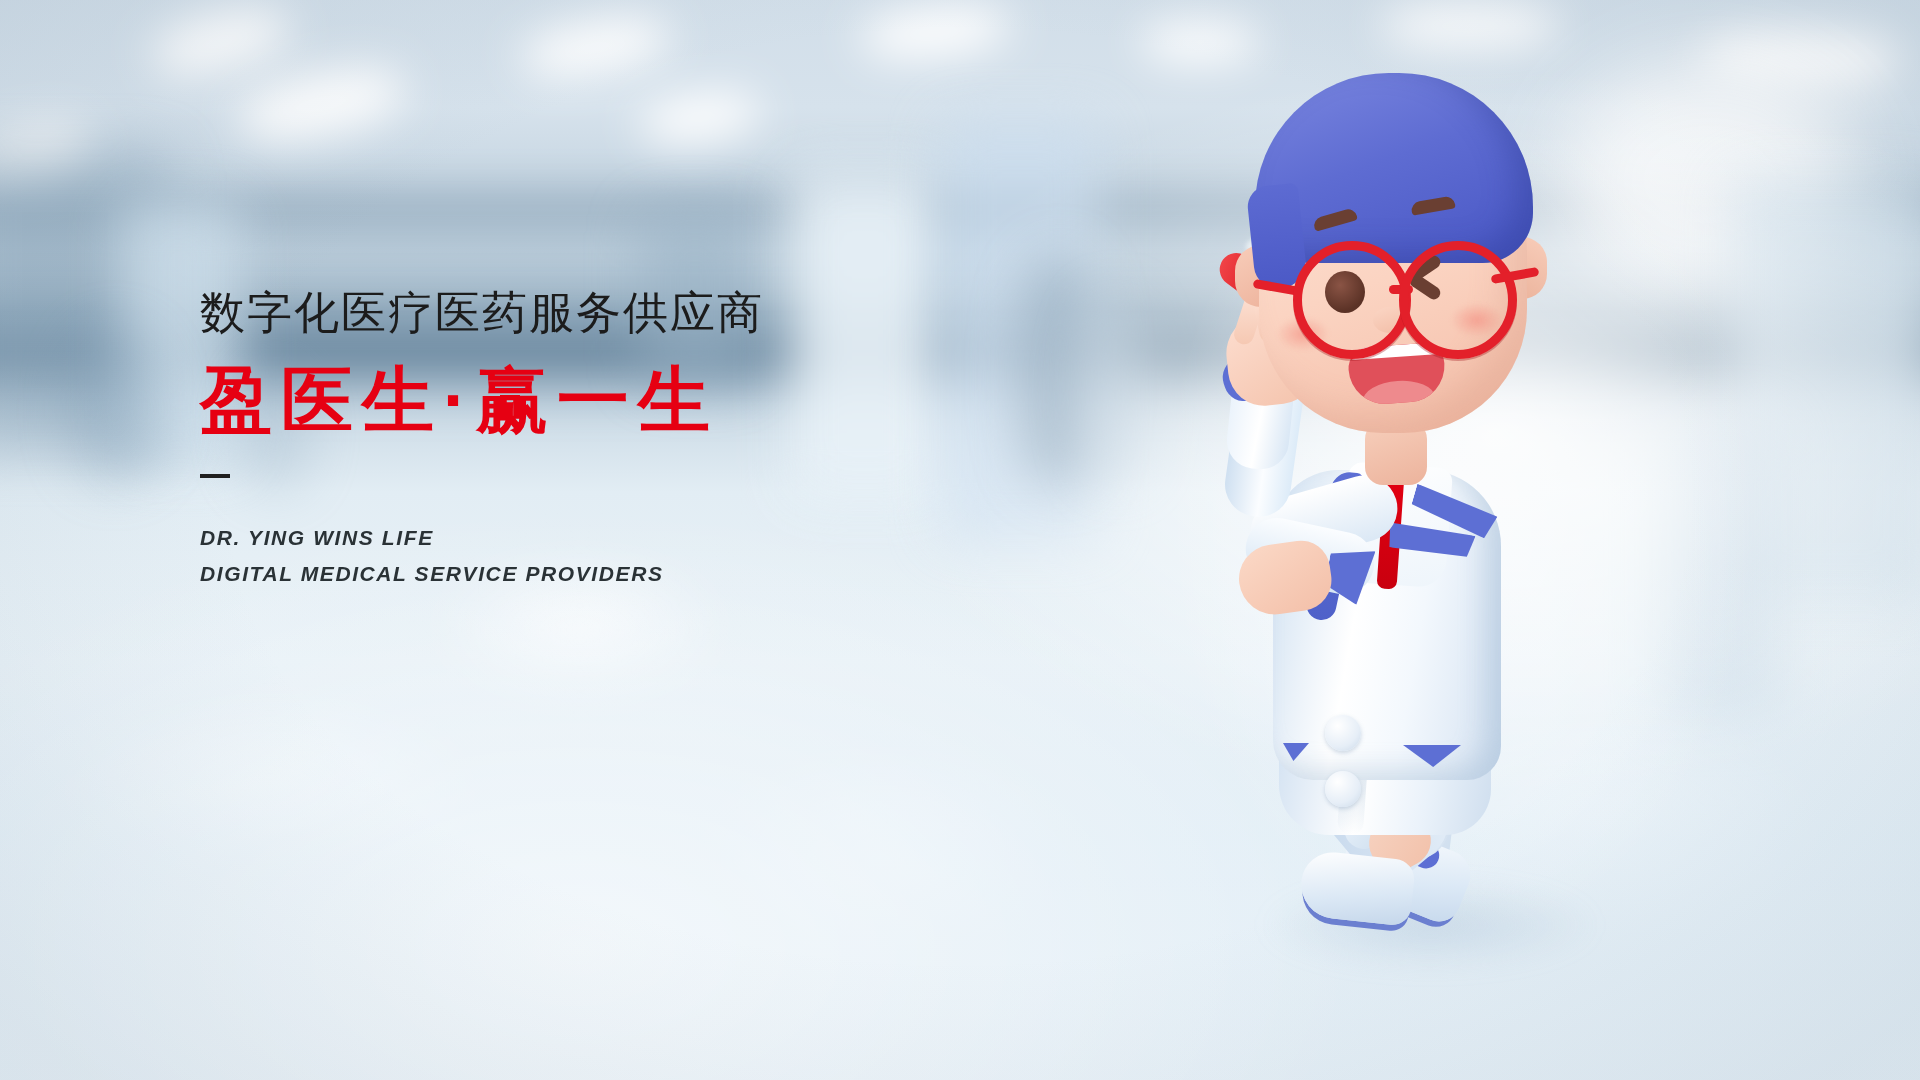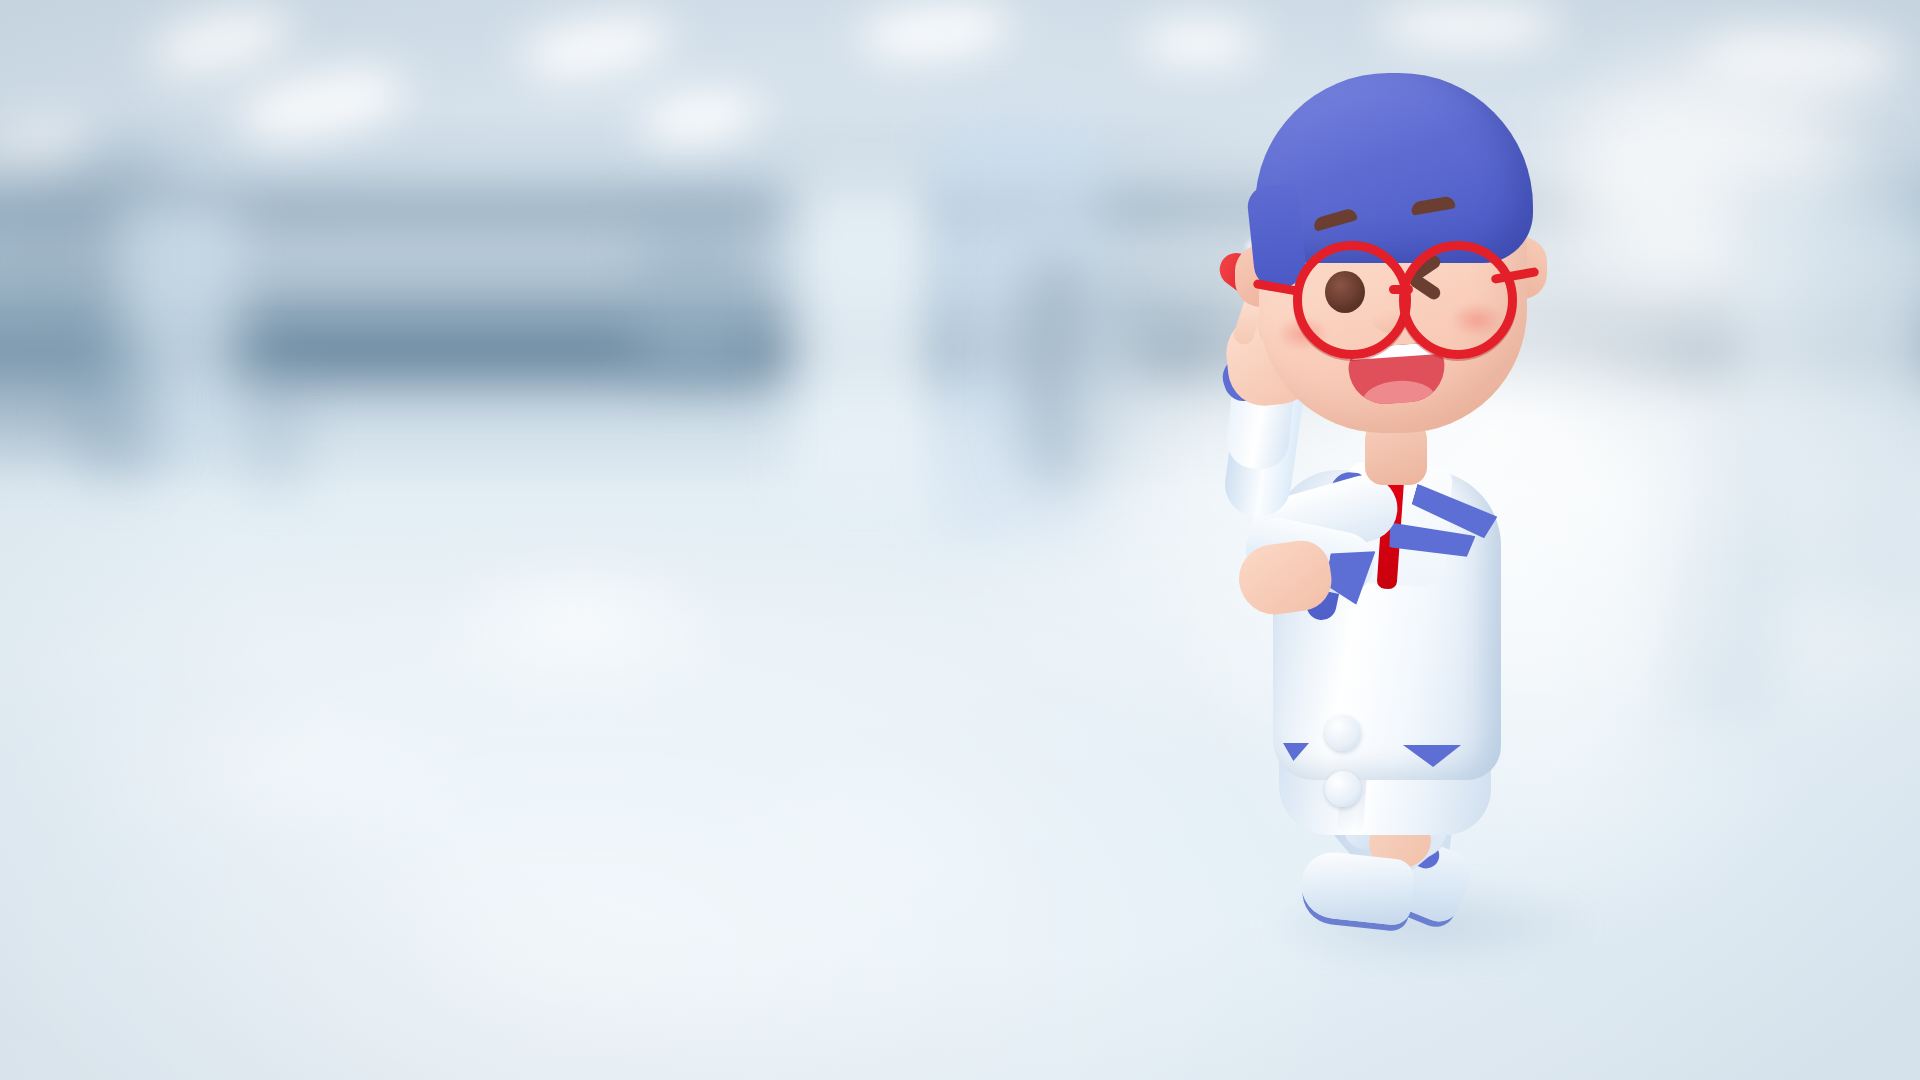--- a/index.html
+++ b/index.html
@@ -424,20 +424,29 @@
 
     <div class="floorglow" style="left:60px;top:700px;width:420px;height:180px;"></div>
     <div class="floorglow" style="left:700px;top:760px;width:360px;height:200px;"></div>
     <div class="floorglow" style="left:1400px;top:720px;width:420px;height:220px;"></div>
     <div class="floorglow" style="left:430px;top:560px;width:300px;height:140px;"></div>
 
     <div class="bg-haze"></div>
     <div class="vignette"></div>
   </div>
 
+  <div class="copy">
+    <div class="kicker">数字化医疗医药服务供应商</div>
+    <div class="title">盈医生·赢一生</div>
+    <div class="rule"></div>
+    <div class="en">
+      <div>DR. YING WINS LIFE</div>
+      <div>DIGITAL MEDICAL SERVICE PROVIDERS</div>
+    </div>
+  </div>
 
   <div class="ch-glow"></div>
   <div class="ch-shadow"></div>
 
   <div class="character">
 
     <div class="ch leg-back"></div>
     <div class="ch shoe-back"></div>
     <div class="ch shoe-stripe"></div>
     <div class="ch leg-front"></div>

